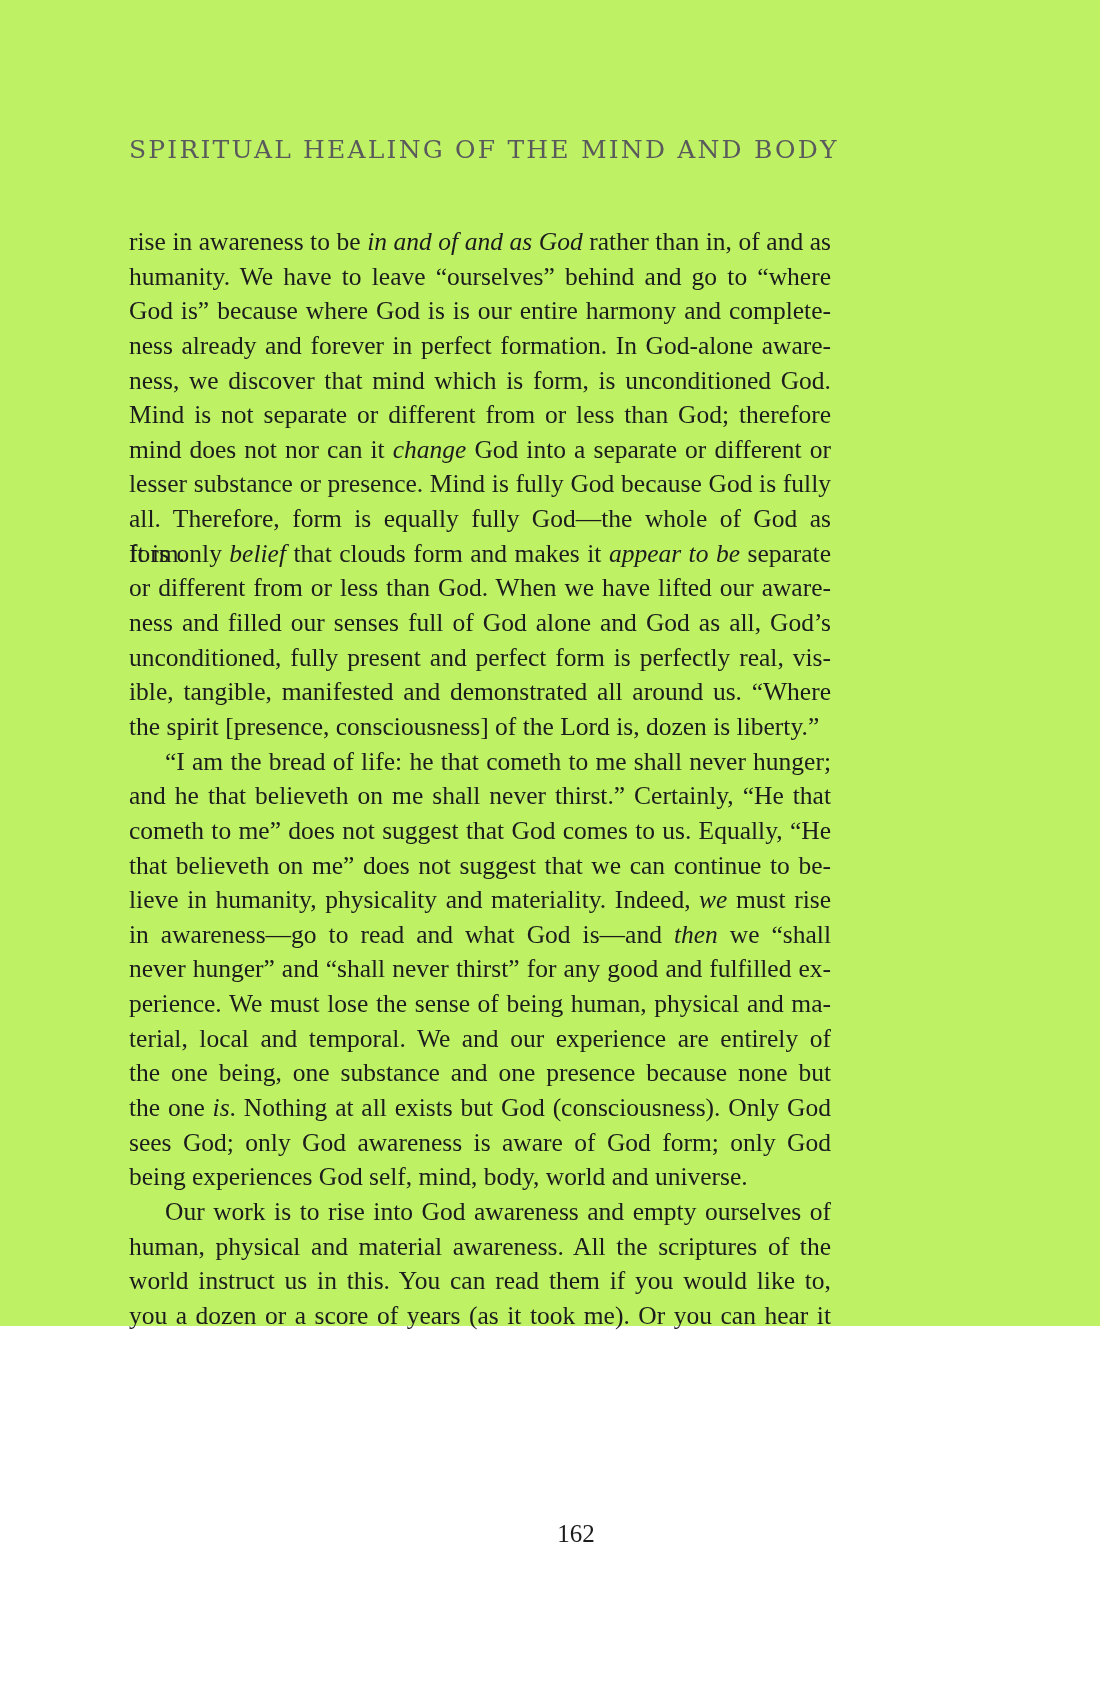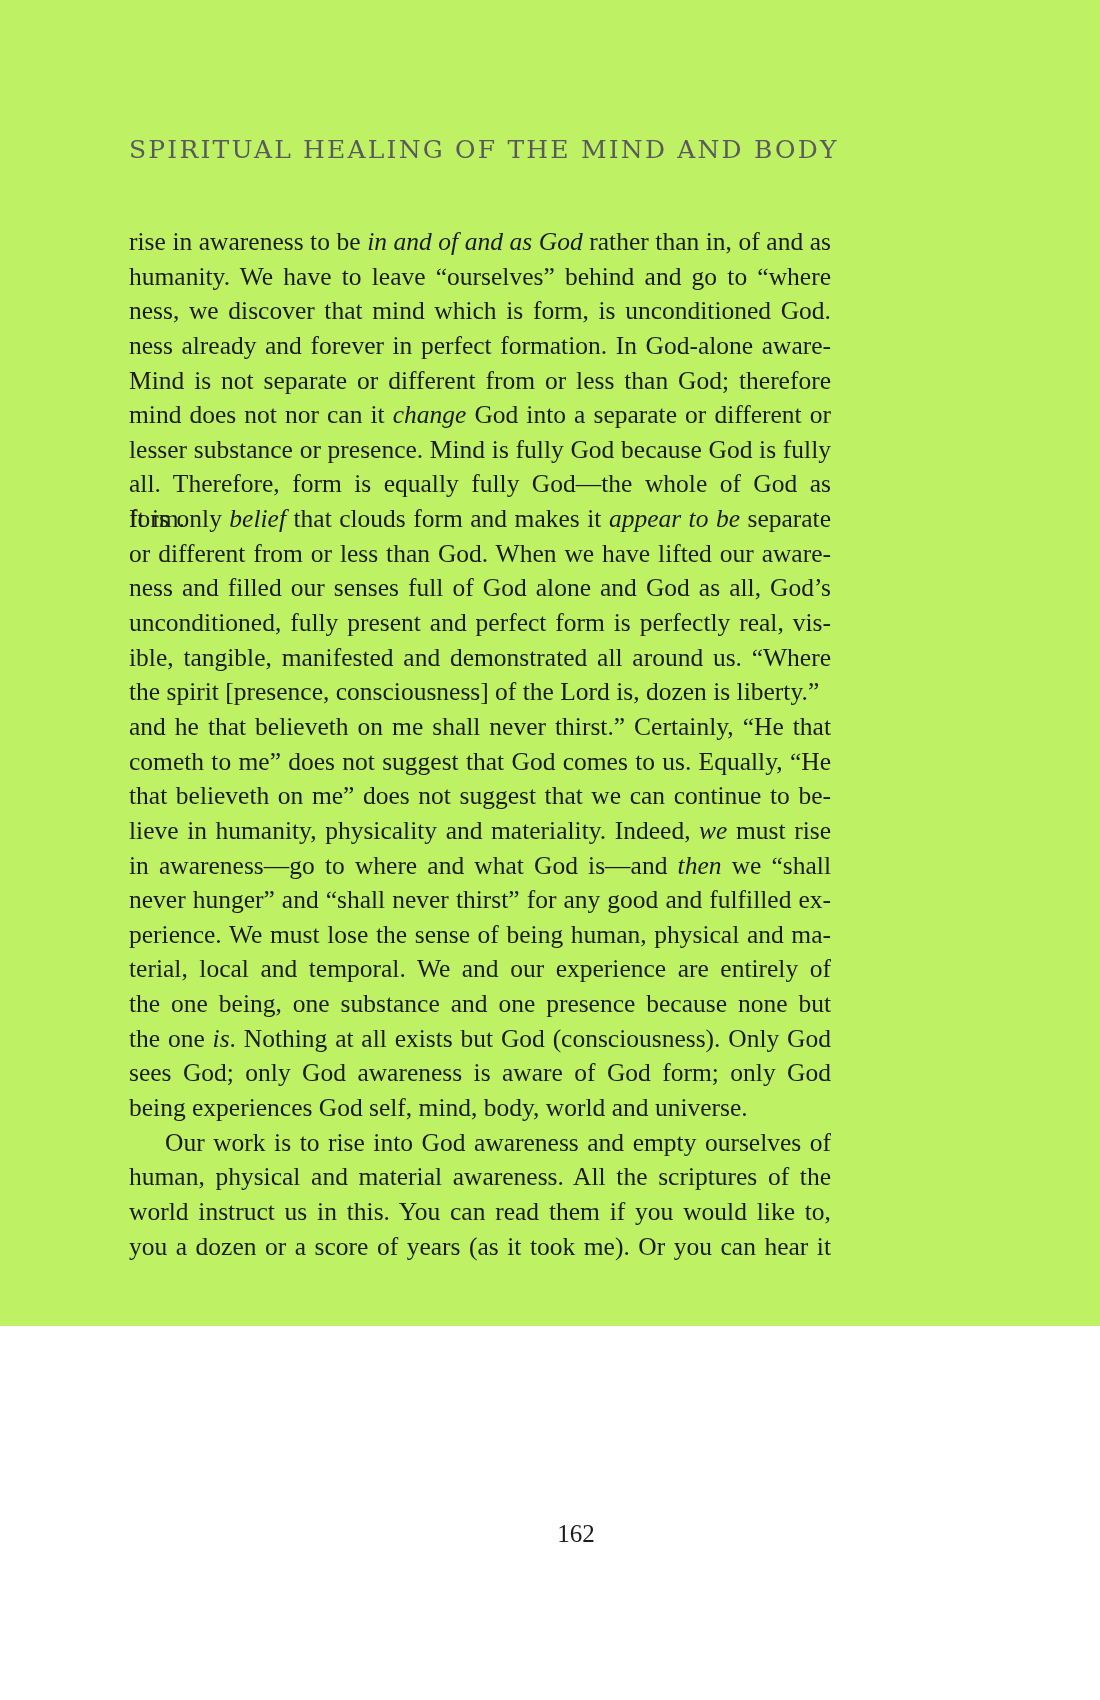--- a/index.html
+++ b/index.html
@@ -32,37 +32,39 @@
   }
 </style>
 </head>
 <body>
 
 <div class="page">
   <div class="running-head">SPIRITUAL HEALING OF THE MIND AND BODY</div>
   <div class="body-text" id="body-text">
       <div class="line"><span class="seg"><span>rise in awareness to be </span><em>in and of and as God</em><span> rather than in, of and as</span></span></div>
       <div class="line"><span class="seg"><span>humanity. We have to leave “ourselves” behind and go to “where</span></span></div>
+      <div class="line"><span class="seg"><span>God is” because where God is is our entire harmony and complete-</span></span></div>
+      <div class="line"><span class="seg"><span>ness already and forever in perfect formation. In God-alone aware-</span></span></div>
       <div class="line"><span class="seg"><span>ness, we discover that mind which is form, is unconditioned God.</span></span></div>
-      <div class="line"><span class="seg"><span>ness already and forever in perfect formation. In God-alone aware-</span></span></div>
       <div class="line"><span class="seg"><span>Mind is not separate or different from or less than God; therefore</span></span></div>
       <div class="line"><span class="seg"><span>mind does not nor can it </span><em>change</em><span> God into a separate or different or</span></span></div>
       <div class="line"><span class="seg"><span>lesser substance or presence. Mind is fully God because God is fully</span></span></div>
       <div class="line"><span class="seg"><span>all. Therefore, form is equally fully God—the whole of God as form.</span></span></div>
       <div class="line"><span class="seg"><span>It is only </span><em>belief</em><span> that clouds form and makes it </span><em>appear to be</em><span> separate</span></span></div>
       <div class="line"><span class="seg"><span>or different from or less than God. When we have lifted our aware-</span></span></div>
       <div class="line"><span class="seg"><span>ness and filled our senses full of God alone and God as all, God’s</span></span></div>
       <div class="line"><span class="seg"><span>unconditioned, fully present and perfect form is perfectly real, vis-</span></span></div>
       <div class="line"><span class="seg"><span>ible, tangible, manifested and demonstrated all around us. “Where</span></span></div>
       <div class="line last"><span class="seg"><span>the spirit [presence, consciousness] of the Lord is, dozen is liberty.”</span></span></div>
+      <div class="line indent"><span class="seg"><span>“I am the bread of life: he that cometh to me shall never hunger;</span></span></div>
       <div class="line"><span class="seg"><span>and he that believeth on me shall never thirst.” Certainly, “He that</span></span></div>
       <div class="line"><span class="seg"><span>cometh to me” does not suggest that God comes to us. Equally, “He</span></span></div>
       <div class="line"><span class="seg"><span>that believeth on me” does not suggest that we can continue to be-</span></span></div>
       <div class="line"><span class="seg"><span>lieve in humanity, physicality and materiality. Indeed, </span><em>we</em><span> must rise</span></span></div>
-      <div class="line"><span class="seg"><span>in awareness—go to where and what God is—and </span><em>then</em><span> we “shall</span></span></div>
+      <div class="line"><span class="seg"><span>in awareness—go to read and what God is—and </span><em>then</em><span> we “shall</span></span></div>
       <div class="line"><span class="seg"><span>never hunger” and “shall never thirst” for any good and fulfilled ex-</span></span></div>
       <div class="line"><span class="seg"><span>perience. We must lose the sense of being human, physical and ma-</span></span></div>
       <div class="line"><span class="seg"><span>terial, local and temporal. We and our experience are entirely of</span></span></div>
       <div class="line"><span class="seg"><span>the one being, one substance and one presence because none but</span></span></div>
       <div class="line"><span class="seg"><span>the one </span><em>is</em><span>. Nothing at all exists but God (consciousness). Only God</span></span></div>
       <div class="line"><span class="seg"><span>sees God; only God awareness is aware of God form; only God</span></span></div>
       <div class="line last"><span class="seg"><span>being experiences God self, mind, body, world and universe.</span></span></div>
       <div class="line indent"><span class="seg"><span>Our work is to rise into God awareness and empty ourselves of</span></span></div>
       <div class="line"><span class="seg"><span>human, physical and material awareness. All the scriptures of the</span></span></div>
       <div class="line"><span class="seg"><span>world instruct us in this. You can read them if you would like to,</span></span></div>

